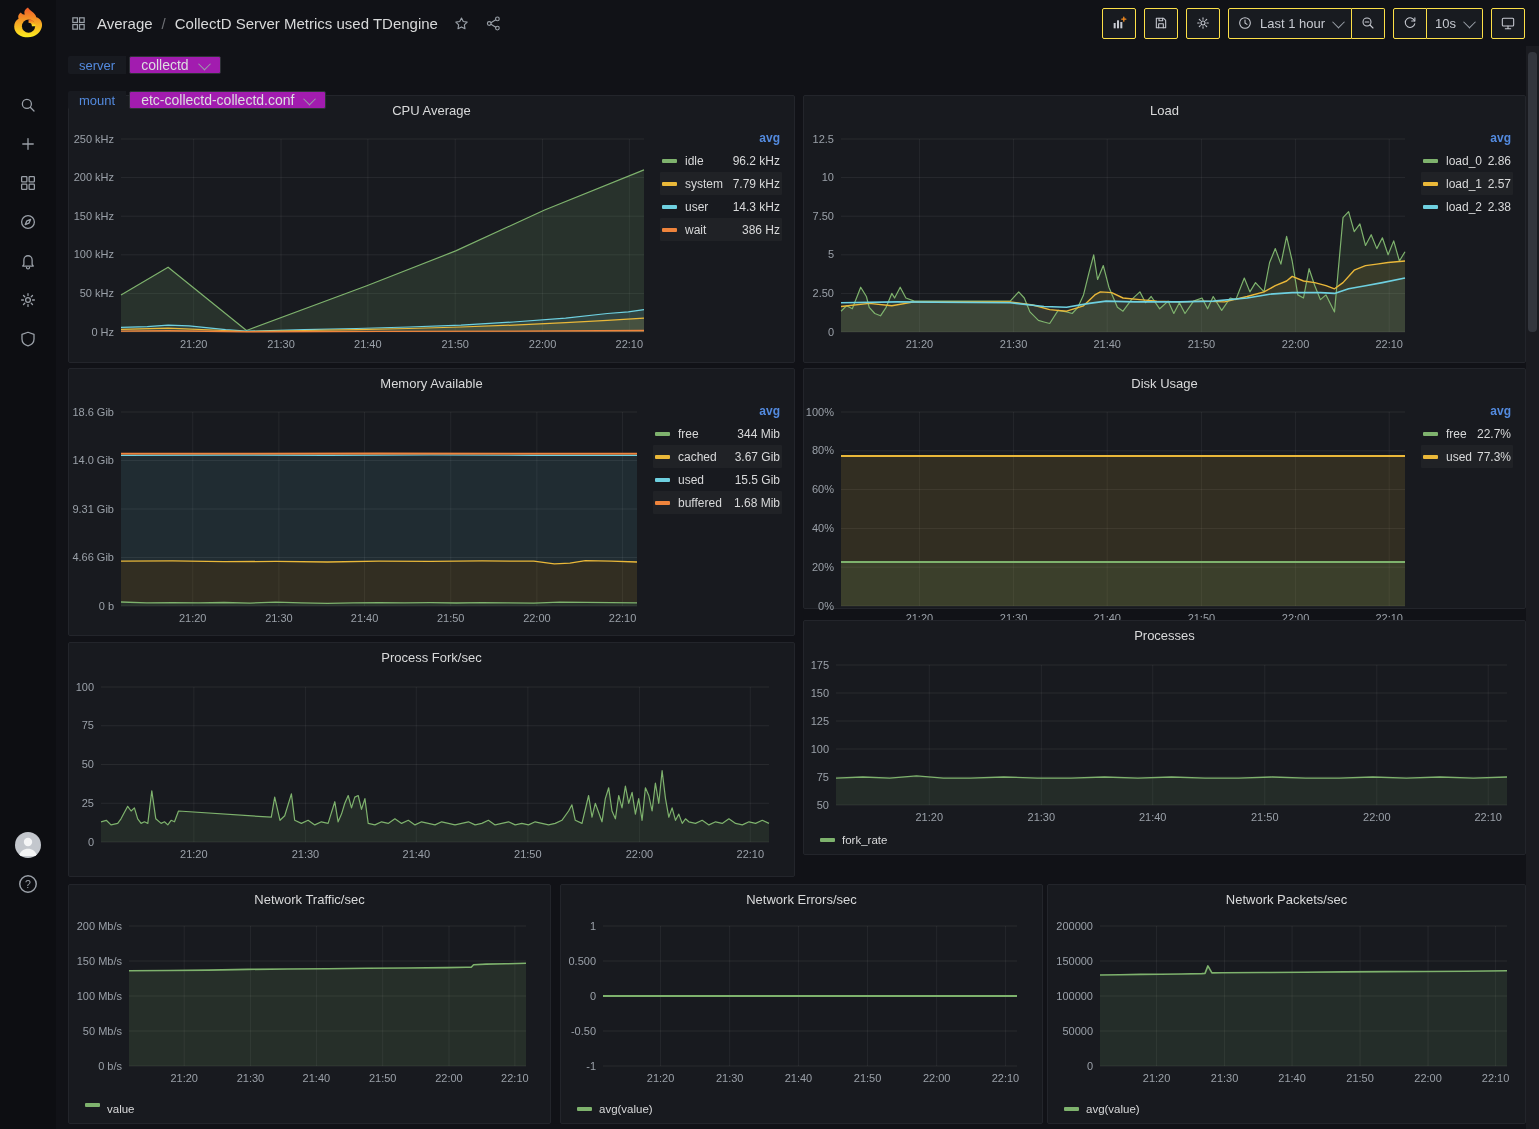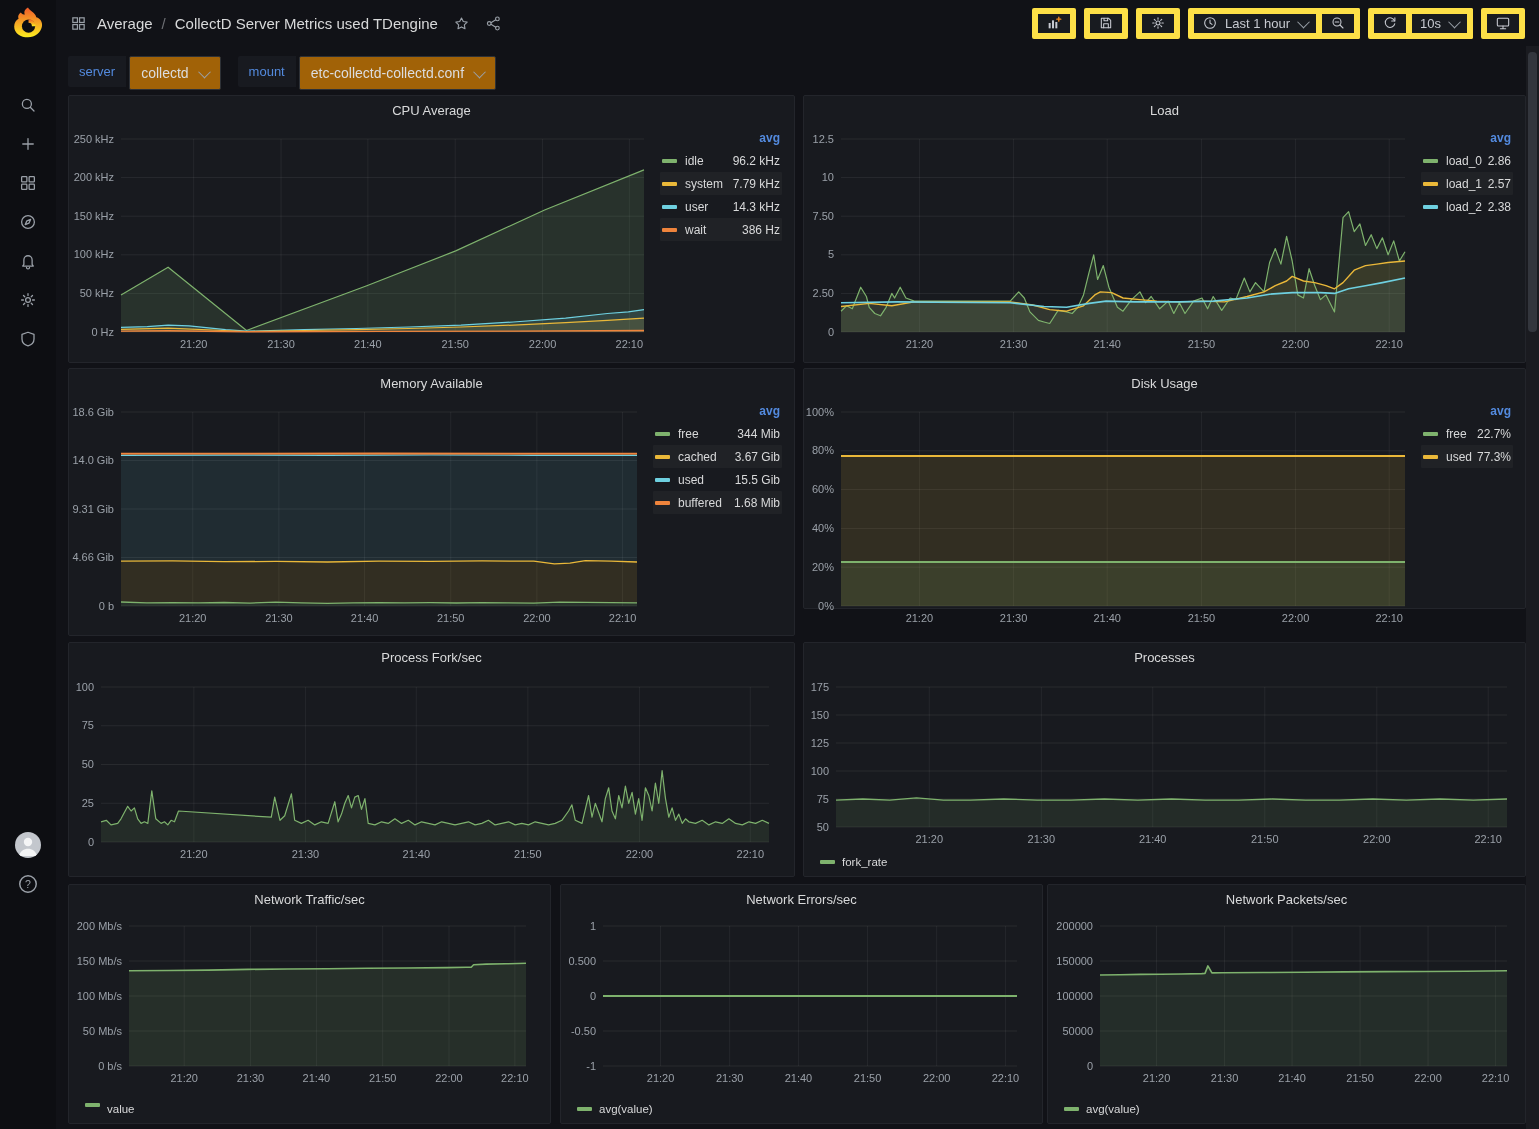--- a/index.html
+++ b/index.html
@@ -21,32 +21,32 @@
   .crumb-icon { width:17px; height:17px; margin-right:10px; }
   .crumb-icon svg { width:17px; height:17px; stroke:#9aa0a8; stroke-width:1.7; fill:none; }
   .crumb-section { color:#d8d9da; font-size:15px; cursor:pointer; }
   .crumb-sep { color:#6e7075; font-size:15px; margin:0 9px; }
   .crumb-title { color:#d8d9da; font-size:15px; cursor:pointer; }
   .nav-mini-icon { width:17px; height:17px; margin-left:15px; cursor:pointer; }
   .nav-mini-icon svg { width:17px; height:17px; stroke:#9aa0a8; stroke-width:1.6; fill:none; stroke-linecap:round; stroke-linejoin:round; }
   .toolbar { margin-left:auto; display:flex; align-items:center; gap:8px; }
   .tgroup { display:flex; }
   .tbtn {
-    height:31px; min-width:33px; background:#181b20; border:6px solid #fde047; border-radius:2px;
+    height:31px; min-width:33px; background:#181b20; border:1px solid #fde047; border-radius:2px;
     display:flex; align-items:center; justify-content:center; padding:0 8px; color:#c7cad1; font-size:13px; cursor:pointer; gap:7px;
   }
   .tgroup .tbtn + .tbtn { border-left:none; border-radius:0 2px 2px 0; }
   .tgroup .tbtn:first-child { border-radius:2px 0 0 2px; }
   .tbtn svg { width:16px; height:16px; stroke:#c7cad1; stroke-width:1.6; fill:none; stroke-linecap:round; stroke-linejoin:round; }
   .chev { width:9px; height:9px; border-right:1.6px solid #9aa0a8; border-bottom:1.6px solid #9aa0a8; transform:rotate(45deg) translate(-1px,-1px); margin-left:2px; }
   
-  .vars { position:absolute; left:68px; top:56px; display:flex; gap:17px; height:31px; z-index:5; }
+  .vars { position:absolute; left:68px; top:56px; display:flex; gap:17px; height:31px; z-index:5;flex-direction:column; }
   .varchip { display:flex; height:31px; }
   .varlabel { background:#181a20; color:#538ade; font-size:13px; font-weight:500; display:flex; align-items:center; padding:0 11px; border-radius:2px 0 0 2px; }
-  .varvalue { background:#a16207; border:1px solid #2e3136; color:#dcdde0; font-size:14px; display:flex; align-items:center; gap:9px; padding:16px 11px; margin-left:3px; border-radius:2px; cursor:pointer; }
+  .varvalue { background:#a21caf; border:1px solid #2e3136; color:#dcdde0; font-size:14px; display:flex; align-items:center; gap:9px; padding:0 11px; margin-left:3px; border-radius:2px; cursor:pointer; }
   
   .panel { position:absolute; background:#181a1f; border:1px solid #23252b; border-radius:2px; }
   .ptitle { position:absolute; top:3px; left:0; right:0; height:24px; line-height:24px; text-align:center; color:#d8d9da; font-size:13px; font-weight:400; cursor:pointer; z-index:3; }
   svg.chart { position:absolute; left:0; top:0; }
   .legend-right { position:absolute; z-index:2; font-size:12px; color:#d8d9da; }
   .lg-head { text-align:right; color:#538ade; font-weight:700; height:21px; line-height:21px; padding-right:2px; }
   .lg-row { display:flex; align-items:center; height:23px; padding:0 2px 0 2px; border-radius:1px; cursor:pointer; }
   .lg-name { margin-left:8px; }
   .lg-val { margin-left:auto; }
   .dash-swatch { width:15px; height:4px; border-radius:1px; flex:none; }
@@ -471,21 +471,21 @@
       <line x1="458.85200000000003" y1="44" x2="458.85200000000003" y2="199" stroke="rgba(255,255,255,0.06)" stroke-width="1"></line>
       <text x="458.85200000000003" y="215" text-anchor="middle" fill="#9aa0a8" font-size="11" font-family="Liberation Sans, sans-serif">21:50</text>
       <line x1="570.408" y1="44" x2="570.408" y2="199" stroke="rgba(255,255,255,0.06)" stroke-width="1"></line>
       <text x="570.408" y="215" text-anchor="middle" fill="#9aa0a8" font-size="11" font-family="Liberation Sans, sans-serif">22:00</text>
       <line x1="681.2959999999999" y1="44" x2="681.2959999999999" y2="199" stroke="rgba(255,255,255,0.06)" stroke-width="1"></line>
       <text x="681.2959999999999" y="215" text-anchor="middle" fill="#9aa0a8" font-size="11" font-family="Liberation Sans, sans-serif">22:10</text>
       <path d="M32.0 178.8 L37.3 177.3 L42.0 181.9 L48.7 180.4 L52.0 175.8 L58.7 163.3 L62.1 168.0 L65.4 164.9 L68.7 175.8 L72.1 180.4 L75.4 178.8 L78.8 180.4 L82.8 147.8 L86.8 175.8 L92.1 180.4 L95.5 178.8 L98.8 181.9 L102.1 177.3 L105.5 178.8 L109.5 168.0 L202.3 174.2 L205.7 154.1 L211.0 177.3 L215.7 172.7 L222.4 150.9 L225.7 177.3 L232.4 180.4 L239.1 177.3 L245.8 181.9 L252.4 178.8 L259.1 180.4 L265.8 158.7 L269.1 178.8 L272.5 171.1 L275.8 160.3 L279.2 152.5 L282.5 164.9 L285.8 154.1 L289.2 152.5 L292.5 166.4 L295.9 155.6 L299.2 180.4 L305.9 181.9 L312.6 178.8 L319.2 180.4 L325.9 175.8 L332.6 180.4 L339.3 177.3 L346.0 181.9 L352.6 178.8 L359.3 180.4 L366.0 181.9 L372.7 178.8 L379.4 180.4 L386.0 181.9 L392.7 180.4 L399.4 178.8 L406.1 181.9 L412.8 180.4 L419.4 177.3 L426.1 181.9 L432.8 180.4 L439.5 178.8 L446.2 181.9 L452.8 180.4 L459.5 181.9 L466.2 178.8 L472.9 180.4 L479.6 181.9 L486.2 180.4 L492.9 177.3 L499.6 168.0 L502.9 161.8 L506.3 177.3 L513.0 180.4 L519.6 152.5 L523.0 174.2 L526.3 160.3 L533.0 178.8 L536.3 155.6 L539.7 144.8 L543.0 168.0 L546.4 175.8 L549.7 152.5 L553.0 164.9 L556.4 143.2 L559.7 160.3 L563.1 149.4 L566.4 171.1 L569.7 155.6 L573.1 177.3 L576.4 144.8 L579.8 152.5 L583.1 168.0 L586.4 140.1 L589.8 160.3 L593.1 127.7 L596.5 155.6 L599.8 174.2 L603.1 164.9 L606.5 177.3 L609.8 171.1 L613.2 180.4 L616.5 175.8 L619.8 178.8 L626.5 180.4 L633.2 177.3 L639.9 181.9 L646.6 178.8 L653.2 180.4 L659.9 175.8 L666.6 180.4 L673.3 181.9 L680.0 178.8 L686.6 180.4 L693.3 177.3 L700.0 180.4L700.0 199 L32.0 199 Z" fill="#7EB26D" fill-opacity="0.12" stroke="none"></path>
       <path d="M32.0 178.8 L37.3 177.3 L42.0 181.9 L48.7 180.4 L52.0 175.8 L58.7 163.3 L62.1 168.0 L65.4 164.9 L68.7 175.8 L72.1 180.4 L75.4 178.8 L78.8 180.4 L82.8 147.8 L86.8 175.8 L92.1 180.4 L95.5 178.8 L98.8 181.9 L102.1 177.3 L105.5 178.8 L109.5 168.0 L202.3 174.2 L205.7 154.1 L211.0 177.3 L215.7 172.7 L222.4 150.9 L225.7 177.3 L232.4 180.4 L239.1 177.3 L245.8 181.9 L252.4 178.8 L259.1 180.4 L265.8 158.7 L269.1 178.8 L272.5 171.1 L275.8 160.3 L279.2 152.5 L282.5 164.9 L285.8 154.1 L289.2 152.5 L292.5 166.4 L295.9 155.6 L299.2 180.4 L305.9 181.9 L312.6 178.8 L319.2 180.4 L325.9 175.8 L332.6 180.4 L339.3 177.3 L346.0 181.9 L352.6 178.8 L359.3 180.4 L366.0 181.9 L372.7 178.8 L379.4 180.4 L386.0 181.9 L392.7 180.4 L399.4 178.8 L406.1 181.9 L412.8 180.4 L419.4 177.3 L426.1 181.9 L432.8 180.4 L439.5 178.8 L446.2 181.9 L452.8 180.4 L459.5 181.9 L466.2 178.8 L472.9 180.4 L479.6 181.9 L486.2 180.4 L492.9 177.3 L499.6 168.0 L502.9 161.8 L506.3 177.3 L513.0 180.4 L519.6 152.5 L523.0 174.2 L526.3 160.3 L533.0 178.8 L536.3 155.6 L539.7 144.8 L543.0 168.0 L546.4 175.8 L549.7 152.5 L553.0 164.9 L556.4 143.2 L559.7 160.3 L563.1 149.4 L566.4 171.1 L569.7 155.6 L573.1 177.3 L576.4 144.8 L579.8 152.5 L583.1 168.0 L586.4 140.1 L589.8 160.3 L593.1 127.7 L596.5 155.6 L599.8 174.2 L603.1 164.9 L606.5 177.3 L609.8 171.1 L613.2 180.4 L616.5 175.8 L619.8 178.8 L626.5 180.4 L633.2 177.3 L639.9 181.9 L646.6 178.8 L653.2 180.4 L659.9 175.8 L666.6 180.4 L673.3 181.9 L680.0 178.8 L686.6 180.4 L693.3 177.3 L700.0 180.4" fill="none" stroke="#7EB26D" stroke-width="1.2" stroke-linejoin="round"></path>
     </svg>
   </div>
-<div class="panel" style="left:803px;top:642px;width:723px;height:235px">
+<div class="panel" style="left:803px;top:620px;width:723px;height:235px">
   <div class="ptitle">Processes</div>
 <svg class="chart" width="721" height="233">
       <line x1="32" y1="44" x2="703" y2="44" stroke="rgba(255,255,255,0.07)" stroke-width="1"></line>
       <text x="25" y="47.5" text-anchor="end" fill="#9aa0a8" font-size="11" font-family="Liberation Sans, sans-serif">175</text>
       <line x1="32" y1="72" x2="703" y2="72" stroke="rgba(255,255,255,0.07)" stroke-width="1"></line>
       <text x="25" y="75.5" text-anchor="end" fill="#9aa0a8" font-size="11" font-family="Liberation Sans, sans-serif">150</text>
       <line x1="32" y1="100" x2="703" y2="100" stroke="rgba(255,255,255,0.07)" stroke-width="1"></line>
       <text x="25" y="103.5" text-anchor="end" fill="#9aa0a8" font-size="11" font-family="Liberation Sans, sans-serif">125</text>
       <line x1="32" y1="128" x2="703" y2="128" stroke="rgba(255,255,255,0.07)" stroke-width="1"></line>
       <text x="25" y="131.5" text-anchor="end" fill="#9aa0a8" font-size="11" font-family="Liberation Sans, sans-serif">100</text>

